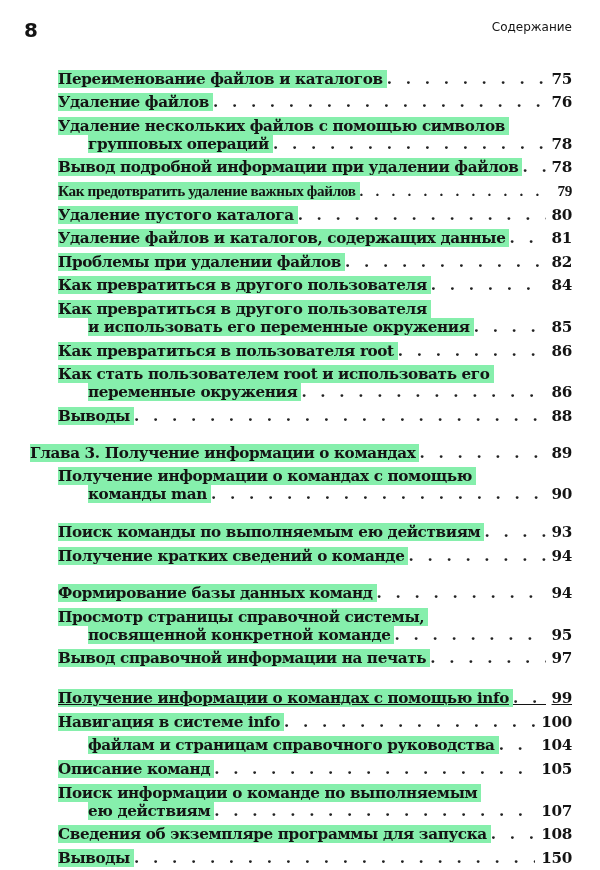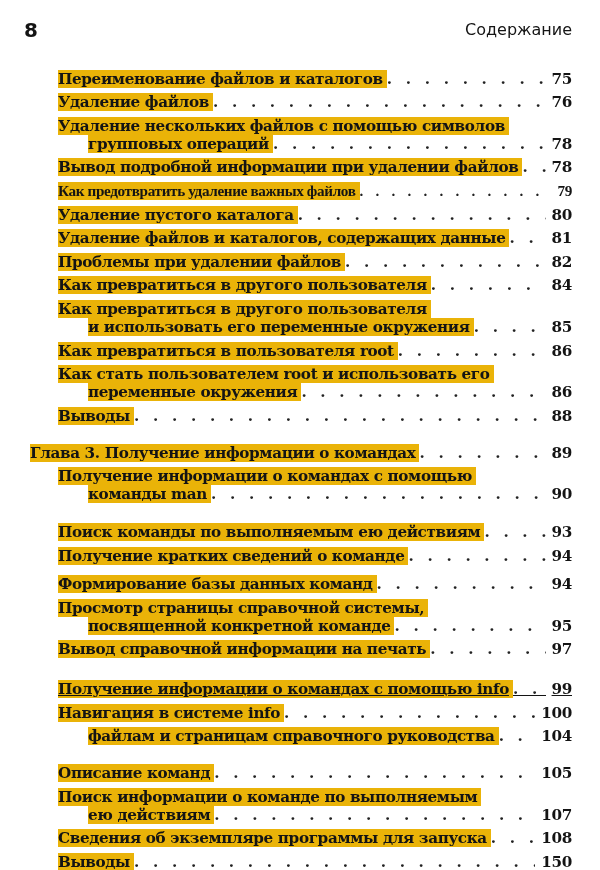--- a/index.html
+++ b/index.html
@@ -1,26 +1,26 @@
 <!DOCTYPE html>
 <html><head>
 <meta charset="utf-8">
 <style>
   html, body { margin: 0; padding: 0; background: #ffffff; }
   body { width: 600px; height: 870px; position: relative; overflow: hidden;
          font-family: "DejaVu Serif", "Liberation Serif", serif; color: #141414; }
   .hdr-num { position: absolute; left: 24px; top: 18px; font-family: "DejaVu Sans", sans-serif;
              font-weight: bold; font-size: 20px; }
   .hdr-title { position: absolute; right: 28px; top: 20px; font-family: "DejaVu Sans", sans-serif;
-               font-size: 16px; }
+               font-size: 12px; }
   .toc { position: absolute; left: 0; top: 64px; width: 600px; }
   .row { position: relative; font-size: 15.2px; font-weight: bold; line-height: 18px;
          letter-spacing: -0.35px; }
   .row .line { display: flex; align-items: baseline; white-space: nowrap; }
-  .row .txt { background: #eab308; padding-right: 4px; }
+  .row .txt { background: #86efac; padding-right: 4px; }
   .row .dots { flex: 1; overflow: hidden; white-space: nowrap; letter-spacing: 4.2px; color: #222; }
   .row .pg { padding-left: 6px; text-align: right; min-width: 20px; }
   .lvl2 { margin-left: 58px; width: 514px; }
   .lvl2 .cont { padding-left: 30px; }
   .lvl1 { margin-left: 30px; width: 542px; }
   .gap { height: 19px; }
 </style>
 </head>
 <body>
 
@@ -156,21 +156,21 @@
           <span class="pg">93</span>
         </div>
       </div>
       <div class="row lvl2" style="margin-top: 5.6px;">
         <div class="line">
           <span class="txt">Получение кратких сведений о команде</span>
           <span class="dots">. . . . . . . . . . . . . . . . . . . . . . . . . . . . . . . . . . . . . . . . . . . . . . . . . . . . .</span>
           <span class="pg">94</span>
         </div>
       </div>
-      <div class="row lvl2" style="margin-top: 10px;">
+      <div class="row lvl2" style="margin-top: 19px;">
         <div class="line">
           <span class="txt">Формирование базы данных команд</span>
           <span class="dots">. . . . . . . . . . . . . . . . . . . . . . . . . . . . . . . . . . . . . . . . . . . . . . . . . . . . .</span>
           <span class="pg">94</span>
         </div>
       </div>
       <div class="row lvl2" style="margin-top: 5.6px;">
         <div class="line">
           <span class="txt">Просмотр страницы справочной системы,</span>
         </div>
@@ -201,21 +201,21 @@
           <span class="pg">100</span>
         </div>
       </div>
       <div class="row lvl2" style="margin-top: 5.6px;">
         <div class="line cont">
           <span class="txt">файлам и страницам справочного руководства</span>
           <span class="dots">. . . . . . . . . . . . . . . . . . . . . . . . . . . . . . . . . . . . . . . . . . . . . . . . . . . . .</span>
           <span class="pg">104</span>
         </div>
       </div>
-      <div class="row lvl2" style="margin-top: 19px;">
+      <div class="row lvl2" style="margin-top: 6px;">
         <div class="line">
           <span class="txt">Описание команд</span>
           <span class="dots">. . . . . . . . . . . . . . . . . . . . . . . . . . . . . . . . . . . . . . . . . . . . . . . . . . . . .</span>
           <span class="pg">105</span>
         </div>
       </div>
       <div class="row lvl2" style="margin-top: 5.6px;">
         <div class="line">
           <span class="txt">Поиск информации о команде по выполняемым</span>
         </div>

